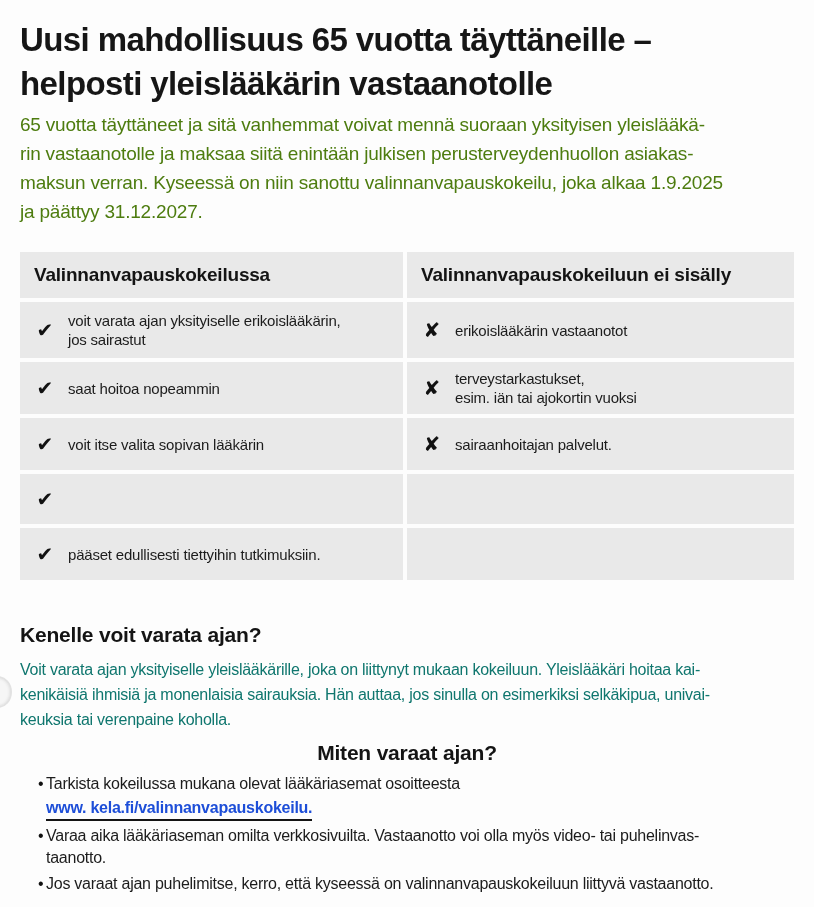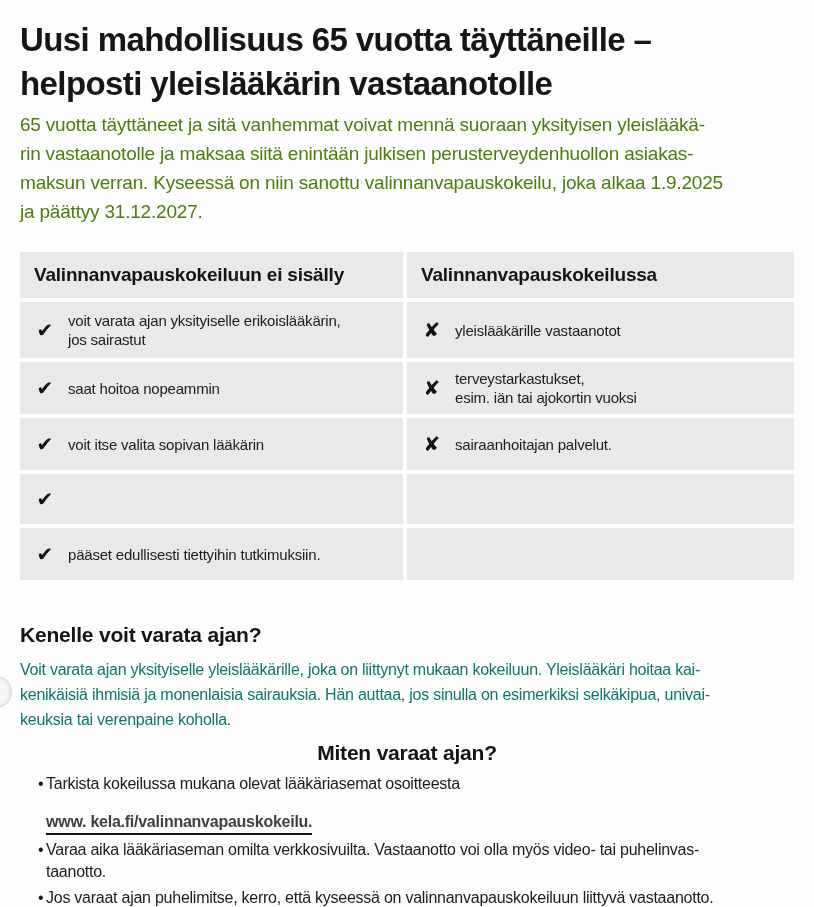--- a/index.html
+++ b/index.html
@@ -102,23 +102,23 @@
   }
   .li-body {
     font-size: 16px;
     line-height: 22px;
     letter-spacing: -0.25px;
     color: #1c1c1c;
   }
   .li-body .li-text { display: block; white-space: pre-line; }
   a.doc-link {
     display: inline-block;
-    margin-top: 16px;
-    font-weight: bold;
-    color: #404040;
+    margin-top: 2px;
+    font-weight: bold;
+    color: #1d4ed8;
     text-decoration: none;
     border-bottom: 2px solid #141414;
     cursor: pointer;
   }
   .hole-punch {
     position: absolute;
     left: -16px;
     top: 676px;
     width: 28px;
     height: 32px;
@@ -136,31 +136,31 @@
   <h1 class="doc-title">Uusi mahdollisuus 65 vuotta täyttäneille –
 helposti yleislääkärin vastaanotolle</h1>
 
   <p class="intro">65 vuotta täyttäneet ja sitä vanhemmat voivat mennä suoraan yksityisen yleislääkä-
 rin vastaanotolle ja maksaa siitä enintään julkisen perusterveydenhuollon asiakas-
 maksun verran. Kyseessä on niin sanottu valinnanvapauskokeilu, joka alkaa 1.9.2025
 ja päättyy 31.12.2027.</p>
 
   <div class="benefits-table">
 
+    <div class="cell header-cell">Valinnanvapauskokeilussa</div>
     <div class="cell header-cell">Valinnanvapauskokeiluun ei sisälly</div>
-    <div class="cell header-cell">Valinnanvapauskokeilussa</div>
 
     <div class="cell item-cell">
       <span class="mark">✔</span>
       <span class="cell-text">voit varata ajan yksityiselle erikoislääkärin,
 jos sairastut</span>
     </div>
     <div class="cell item-cell">
       <span class="mark">✘</span>
-      <span class="cell-text">yleislääkärille vastaanotot</span>
+      <span class="cell-text">erikoislääkärin vastaanotot</span>
     </div>
 
     <div class="cell item-cell">
       <span class="mark">✔</span>
       <span class="cell-text">saat hoitoa nopeammin</span>
     </div>
     <div class="cell item-cell">
       <span class="mark">✘</span>
       <span class="cell-text">terveystarkastukset,
 esim. iän tai ajokortin vuoksi</span>

